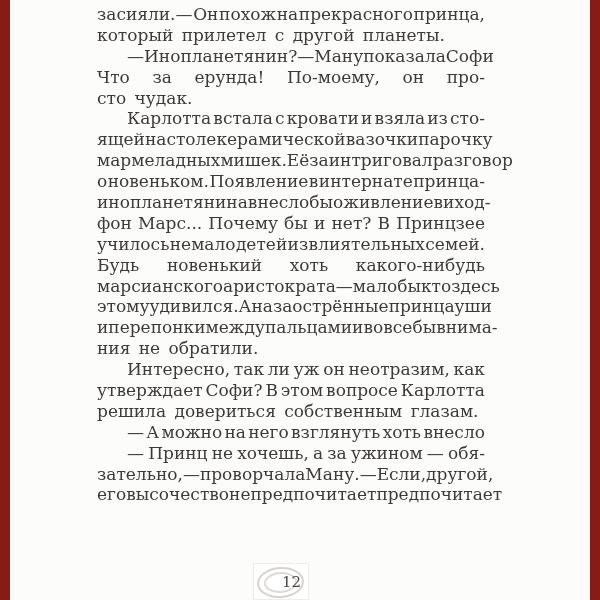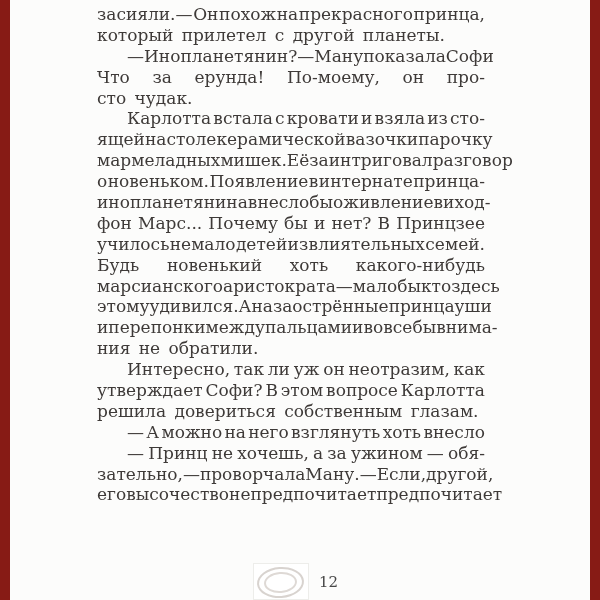--- a/index.html
+++ b/index.html
@@ -23,21 +23,20 @@
     position:absolute;left:253px;top:563px;width:56px;height:37px;
     background:#ffffff;border:1px solid #ededea;box-sizing:border-box;
   }
   .oval{position:absolute;border-radius:50%;box-sizing:border-box;}
   .oval.outer{left:257px;top:567px;width:47px;height:31px;border:2px solid #d8d3cf;transform:rotate(-4deg);}
   .oval.inner{left:264px;top:572px;width:33px;height:21px;border:2px solid #ded9d5;transform:rotate(-4deg);}
   .pagenum{
     position:absolute;left:253px;top:566px;width:77px;height:32px;
     text-align:center;line-height:32px;font-size:15px;
     font-family:"DejaVu Serif","Liberation Serif",serif;
-    padding-left:37px;
   }
 </style>
 </head>
 <body>
 
 <div class="page" style="background: rgb(252, 252, 251);">
   <div class="edge left" style="background: rgb(135, 27, 21);"></div>
   <div class="edge right" style="background: rgb(135, 27, 21);"></div>
 
   <div class="text-column" id="text-col" style="color: rgb(62, 58, 56);">

